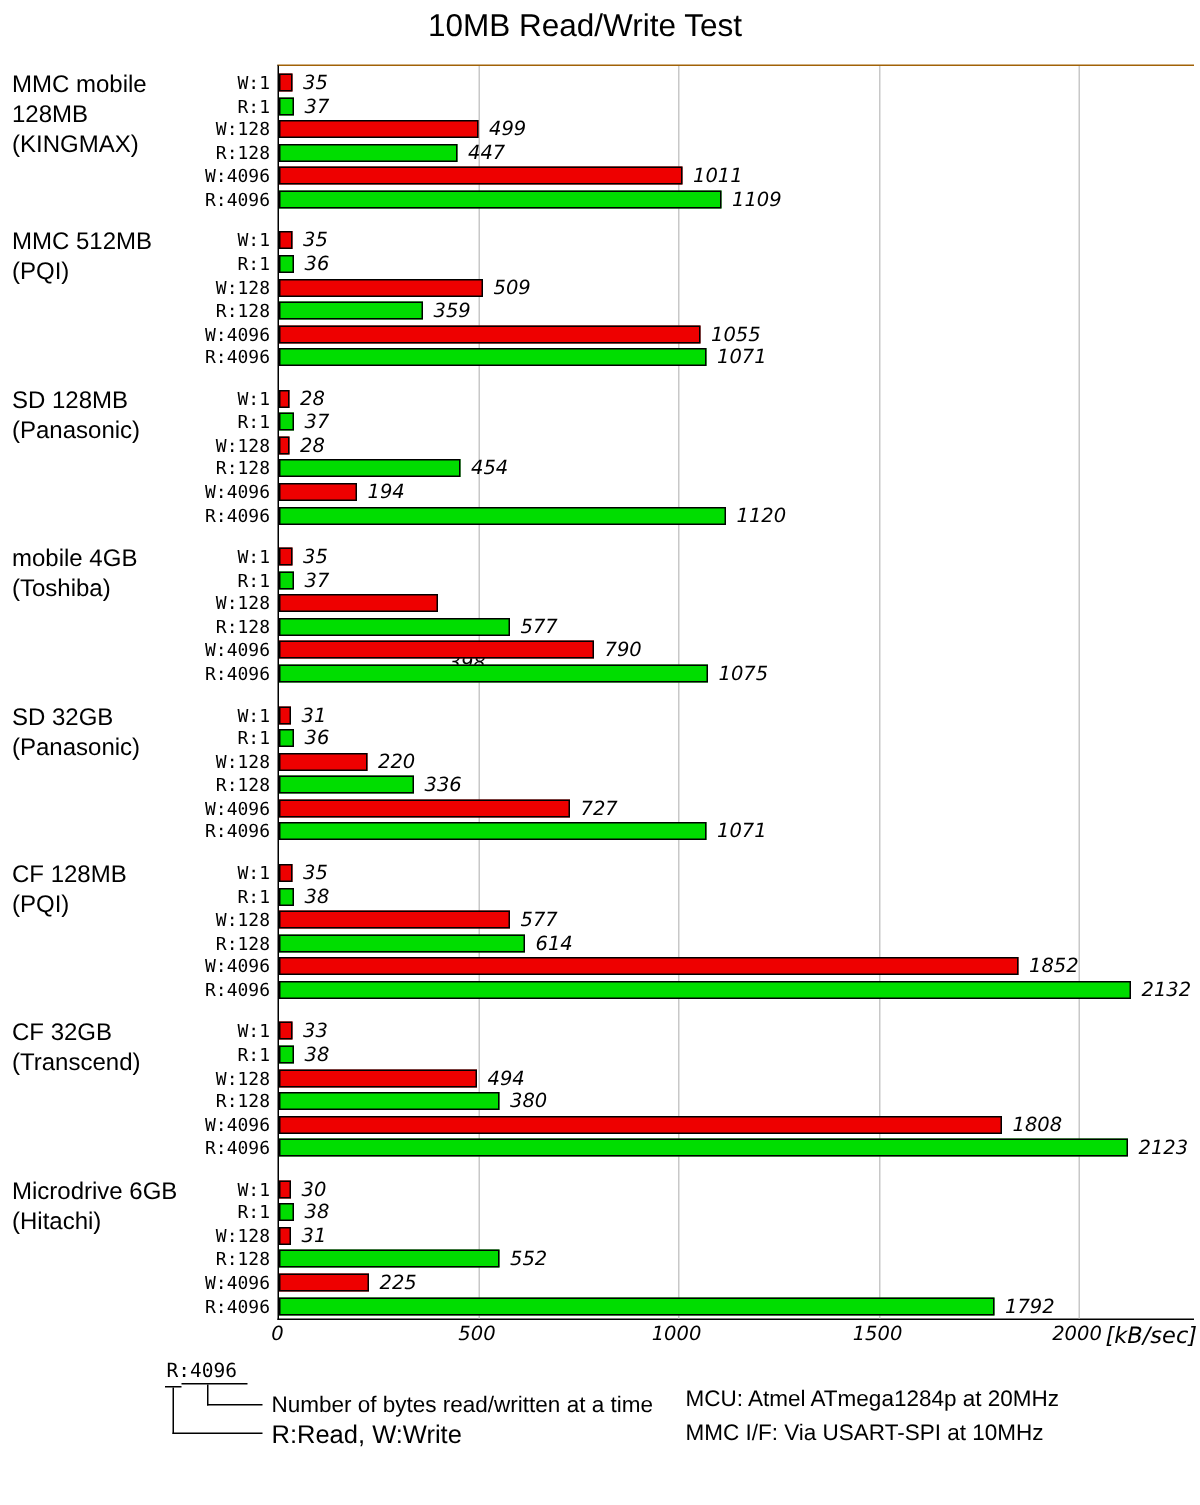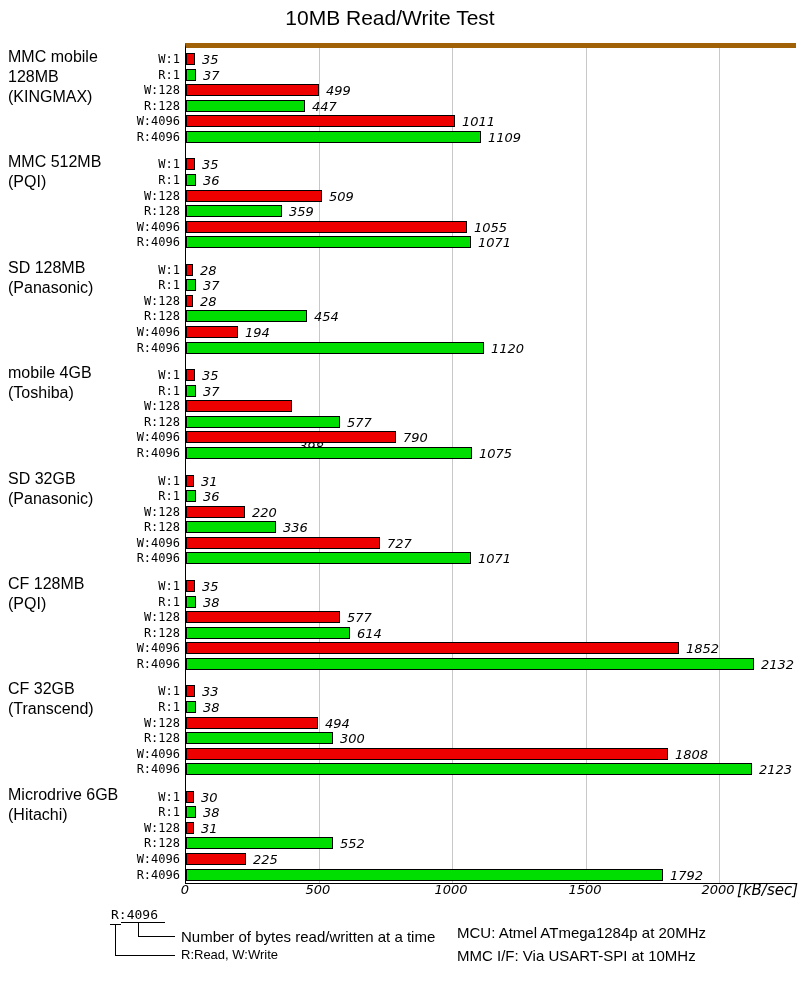--- a/index.html
+++ b/index.html
@@ -1,21 +1,21 @@
 <!DOCTYPE html>
 <html><head>
 <meta charset="utf-8">
 <style>
   html,body{margin:0;padding:0;background:#fff;}
   #page{position:relative;width:800px;height:1003px;background:#fff;overflow:hidden;
         font-family:"Liberation Sans",sans-serif;color:#000;}
   .title{position:absolute;top:6px;left:0;width:780px;text-align:center;
          font-size:21px;letter-spacing:0px;}
   #plot{position:absolute;left:185px;top:43px;width:610px;height:835px;
-        border-top:5px solid #a16207;border-left:1px solid #000;border-bottom:1px solid #000;
+        border-top:1px solid #a16207;border-left:1px solid #000;border-bottom:1px solid #000;
         box-sizing:content-box;}
   .gridline{position:absolute;top:0;width:1px;height:100%;background:#c8c8c8;}
   .bar{position:absolute;height:12px;border:1px solid #000;box-sizing:border-box;}
   .bar.write{background:#ee0000;}
   .bar.read{background:#00dd00;}
   .rowlabel{position:absolute;left:-66px;width:60px;text-align:right;
             font-family:"DejaVu Sans Mono",monospace;font-size:12px;line-height:13px;}
   .vallabel{position:absolute;font-family:"DejaVu Sans",sans-serif;font-style:italic;
             font-size:13px;line-height:13px;white-space:nowrap;}
   .grouplabel{position:absolute;left:8px;width:150px;font-size:16px;line-height:20px;}
@@ -26,21 +26,21 @@
   .legend-sample{position:absolute;left:111px;top:907px;
                  font-family:"DejaVu Sans Mono",monospace;font-size:13px;}
   .legend-underline{position:absolute;left:121px;top:908px;width:44px;height:14px;
                     border-bottom:1px solid #000;}
   .legend-conn1{position:absolute;left:138px;top:923px;width:36px;height:13px;
                 border-left:1px solid #000;border-bottom:1px solid #000;}
   .legend-cap{position:absolute;left:110px;top:924px;width:11px;height:1px;background:#000;}
   .legend-conn2{position:absolute;left:115px;top:925px;width:59px;height:30px;
                 border-left:1px solid #000;border-bottom:1px solid #000;}
   .legend-note1{position:absolute;left:181px;top:928px;font-size:15px;}
-  .legend-note2{position:absolute;left:181px;top:947px;font-size:13px;}
+  .legend-note2{position:absolute;left:181px;top:947px;font-size:17px;}
   .footer{position:absolute;left:457px;top:921px;font-size:15px;line-height:23px;}
 </style>
 </head>
 <body>
 
 <div id="page">
   <div class="title">10MB Read/Write Test</div>
 
   <div id="plot">
       <div class="gridline" style="left: 133px;"></div>
@@ -159,21 +159,21 @@
       <div class="bar write" style="top: 637px; left: 0px; width: 9px;"></div>
       <div class="vallabel" style="top: 637px; left: 16px;">33</div>
       <div class="rowlabel" style="top: 653px;">R:1</div>
       <div class="bar read" style="top: 653px; left: 0px; width: 10px;"></div>
       <div class="vallabel" style="top: 653px; left: 17px;">38</div>
       <div class="rowlabel" style="top: 669px;">W:128</div>
       <div class="bar write" style="top: 669px; left: 0px; width: 132px;"></div>
       <div class="vallabel" style="top: 669px; left: 139px;">494</div>
       <div class="rowlabel" style="top: 684px;">R:128</div>
       <div class="bar read" style="top: 684px; left: 0px; width: 147px;"></div>
-      <div class="vallabel" style="top: 684px; left: 154px;">300</div>
+      <div class="vallabel" style="top: 684px; left: 154px;">380</div>
       <div class="rowlabel" style="top: 700px;">W:4096</div>
       <div class="bar write" style="top: 700px; left: 0px; width: 482px;"></div>
       <div class="vallabel" style="top: 700px; left: 489px;">1808</div>
       <div class="rowlabel" style="top: 715px;">R:4096</div>
       <div class="bar read" style="top: 715px; left: 0px; width: 566px;"></div>
       <div class="vallabel" style="top: 715px; left: 573px;">2123</div>
       <div class="rowlabel" style="top: 743px;">W:1</div>
       <div class="bar write" style="top: 743px; left: 0px; width: 8px;"></div>
       <div class="vallabel" style="top: 743px; left: 15px;">30</div>
       <div class="rowlabel" style="top: 758px;">R:1</div>

